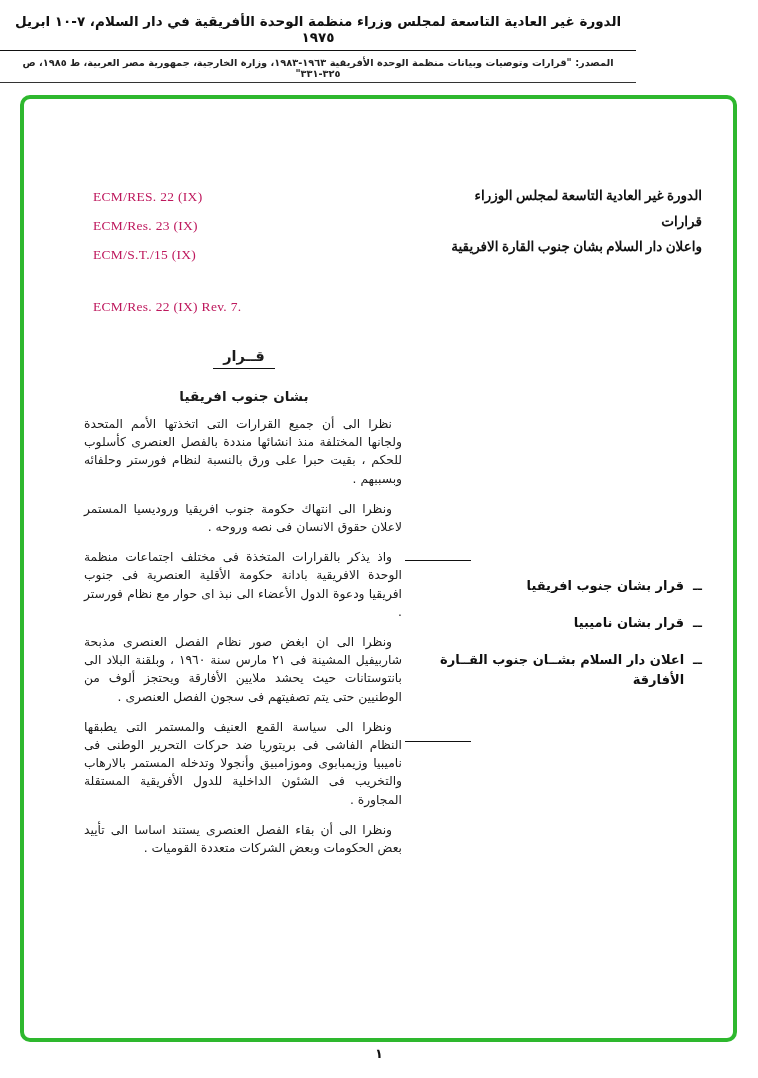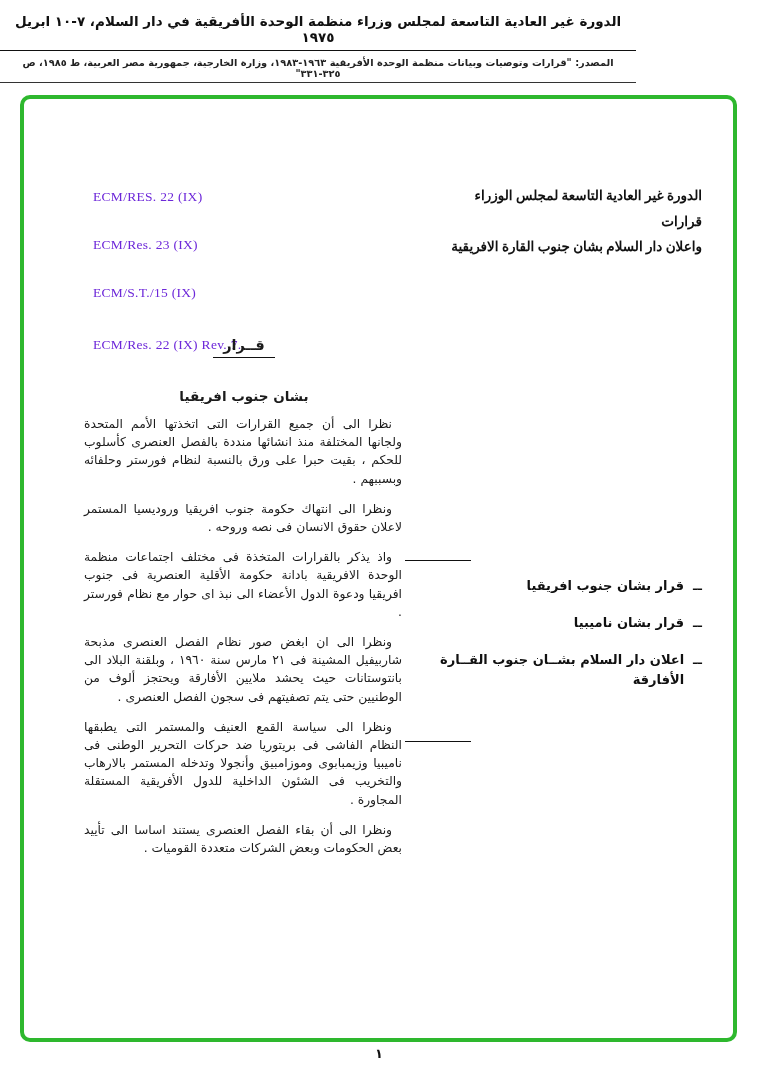--- a/index.html
+++ b/index.html
@@ -24,34 +24,34 @@
 
   
   .green-box {
     position:absolute; left:20px; top:95px; width:717px; height:947px;
     border:4px solid #2eb82e; border-radius:10px; background:#ffffff;
   }
 
   
   .refs {
     position:absolute; left:69px; top:90px;
-    font-family:"Liberation Serif", serif; font-size:13.5px; color:#6d28d9; letter-spacing:0.3px;
+    font-family:"Liberation Serif", serif; font-size:13.5px; color:#be185d; letter-spacing:0.3px;
   }
   .ref { white-space:nowrap; }
-  .ref + .ref { margin-top:32px; }
+  .ref + .ref { margin-top:13px; }
   .ref--wide { margin-top:36px !important; }
 
   
   .session {
     position:absolute; right:31px; top:84px; width:345px;
     direction:rtl; text-align:right; font-weight:700; font-size:13.5px; line-height:25.5px; color:#111;font-family:Liberation Serif, serif;
   }
 
   
-  .res-title { position:absolute; left:60px; top:236px; width:320px; text-align:center; direction:rtl; }
+  .res-title { position:absolute; left:60px; top:247px; width:320px; text-align:center; direction:rtl; }
   .res-title span {
     display:inline-block; font-weight:700; font-size:14.5px;
     border-bottom:1.4px solid #111; padding:0 10px 4px 10px;
   }
   .res-subtitle {
     position:absolute; left:60px; top:289px; width:320px; text-align:center;
     direction:rtl; font-weight:700; font-size:13.5px;
   }
 
   

